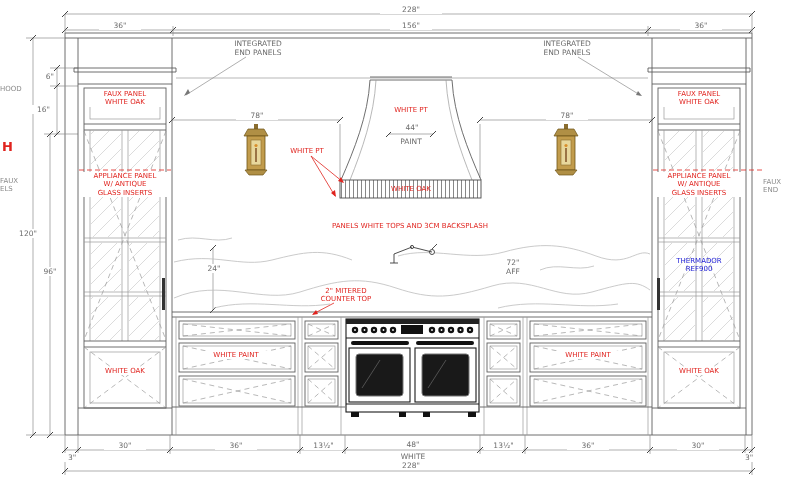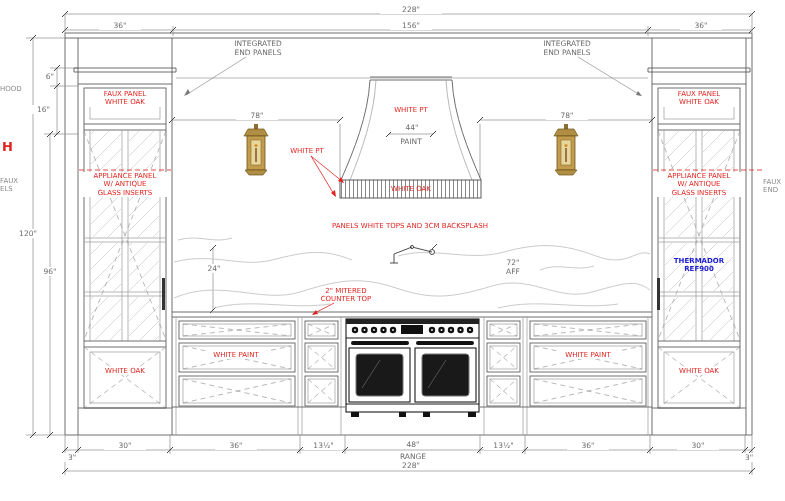--- a/index.html
+++ b/index.html
@@ -3,21 +3,21 @@
 <meta charset="utf-8">
 <style>
   html,body{margin:0;padding:0;background:#fff;}
   #canvas{position:relative;width:785px;height:501px;background:#ffffff;
           font-family:"DejaVu Sans", sans-serif;overflow:hidden;}
   #linework{position:absolute;left:0;top:0;}
   .lbl{position:absolute;color:#6b6b6b;font-size:7.5px;line-height:1.2;
        white-space:pre-line;text-align:center;pointer-events:none;}
   .dim{background:#fff;padding:0 1px;}
   .red{color:#e0231e;font-size:7px;}
-  .blue{color:#1c1cd6;font-size:7px;font-weight:bold;}
+  .blue{color:#1c1cd6;font-size:7px;font-weight:normal;}
   .boxed{background:#fff;}
   .partial{color:#8a8a8a;font-size:7px;text-align:left;}
   .bigH{color:#e0231e;font-size:13px;font-weight:bold;}
   .ralign{text-align:right;}
   
   .thin{stroke:#5f5f5f;stroke-width:.9;fill:none;}
   .xthin{stroke:#9a9a9a;stroke-width:.7;fill:none;}
   .dimln{stroke:#8c8c8c;stroke-width:.7;fill:none;}
   .tick{stroke:#444;stroke-width:1;}
   .dash{stroke:#9a9a9a;stroke-width:.7;stroke-dasharray:5 4;fill:none;}
@@ -396,21 +396,21 @@
   <div class="lbl dim" style="left:391px;top:123px;width:40px">44"</div>
   <div class="lbl" style="left:391px;top:137px;width:40px">PAINT</div>
   <div class="lbl" style="left:496px;top:258px;width:34px">72"
 AFF</div>
   <div class="lbl dim" style="left:200px;top:264px;width:26px">24"</div>
   <div class="lbl dim" style="left:63px;top:453px;width:16px">3"</div>
   <div class="lbl dim" style="left:104px;top:441px;width:40px">30"</div>
   <div class="lbl dim" style="left:215px;top:441px;width:40px">36"</div>
   <div class="lbl dim" style="left:304px;top:441px;width:37px">13½"</div>
   <div class="lbl dim" style="left:392px;top:440px;width:40px">48"</div>
-  <div class="lbl dim" style="left:390px;top:452px;width:44px">RANGE</div>
+  <div class="lbl dim" style="left:390px;top:452px;width:44px">WHITE</div>
   <div class="lbl dim" style="left:484px;top:441px;width:37px">13½"</div>
   <div class="lbl dim" style="left:567px;top:441px;width:40px">36"</div>
   <div class="lbl dim" style="left:677px;top:441px;width:40px">30"</div>
   <div class="lbl dim" style="left:740px;top:453px;width:16px">3"</div>
   <div class="lbl dim" style="left:380px;top:461px;width:60px">228"</div>
 
   <div class="lbl" style="left:212px;top:39px;width:92px">INTEGRATED
 END PANELS</div>
   <div class="lbl" style="left:521px;top:39px;width:92px">INTEGRATED
 END PANELS</div>

